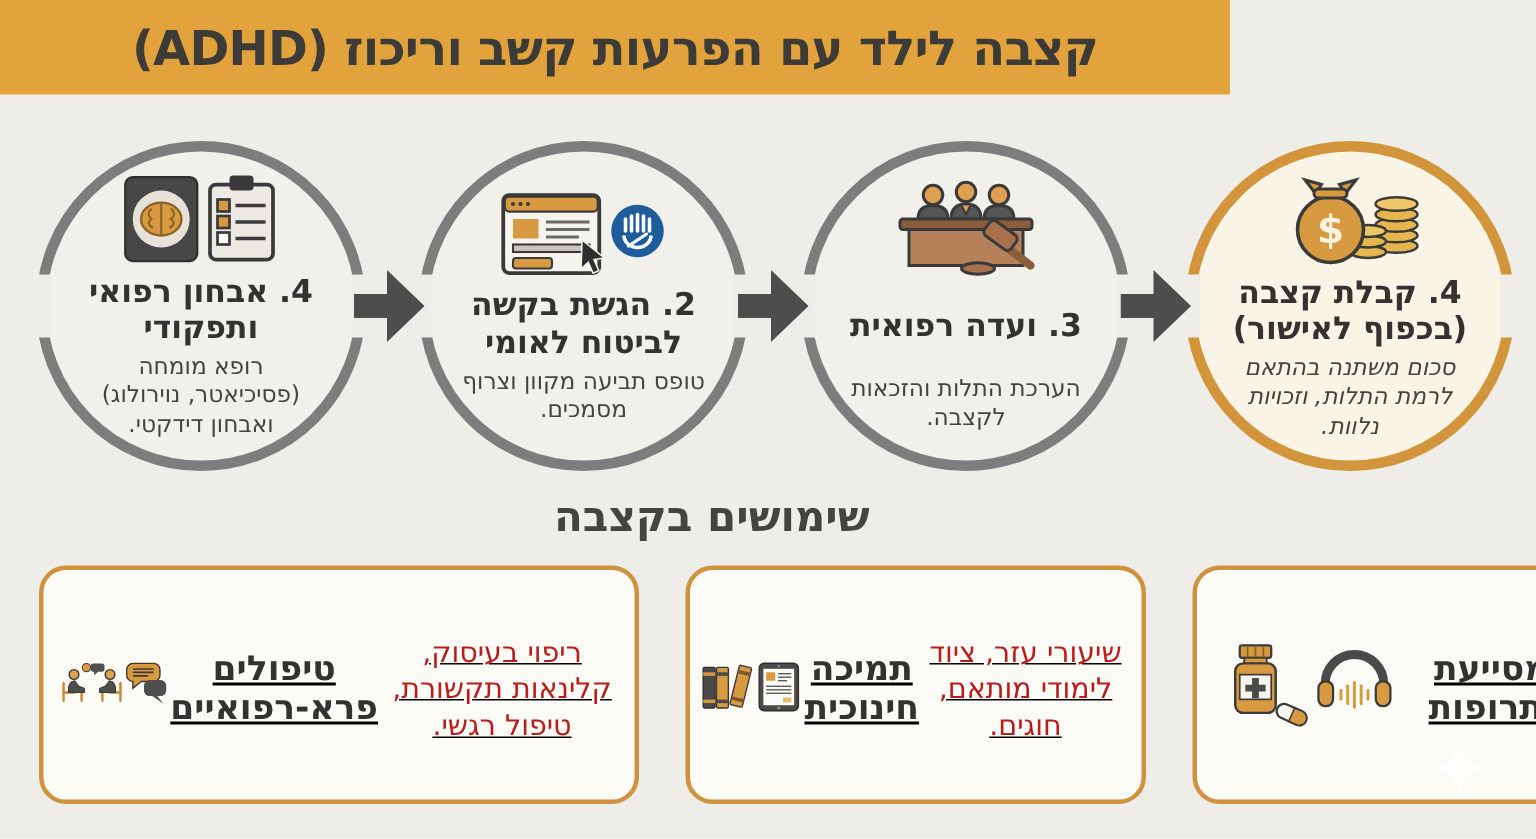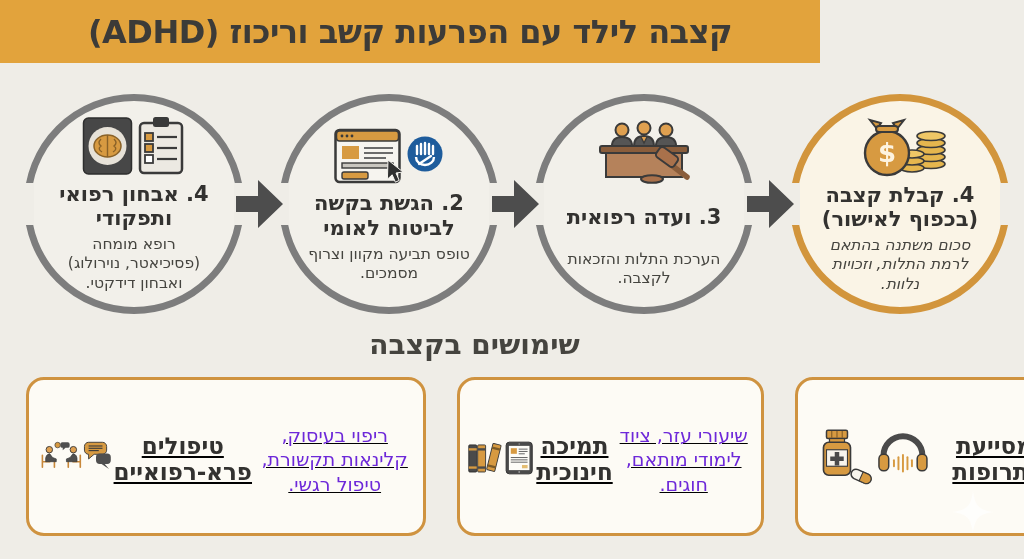--- a/index.html
+++ b/index.html
@@ -31,21 +31,21 @@
 
   
   .uses-heading{position:absolute;top:328px;left:0;width:949px;text-align:center;
     font-size:28px;font-weight:bold;color:#45443f;}
   .cards{position:absolute;top:377px;left:26px;width:972px;height:159px;
     display:flex;gap:31px;}
   .card{flex:1;box-sizing:border-box;border:3.5px solid #cf9340;border-radius:18px;
     background:#fdfbf5;display:flex;flex-direction:row;align-items:center;
     text-align:center;padding:9px 6px 6px;text-decoration:underline;}
   .card-title{font-size:23px;font-weight:bold;color:#333230;line-height:1.1;margin-top:3px;}
-  .card-desc{font-size:19px;color:#6d28d9;line-height:1.28;margin-top:3px;}
+  .card-desc{font-size:19px;color:#b91c1c;line-height:1.28;margin-top:3px;}
   .card:nth-child(1) .card-desc{max-width:218px;}
   .card:nth-child(2) .card-desc{max-width:230px;}
   .card:nth-child(3) .card-desc{max-width:268px;}
 
   .watermark{position:absolute;left:947px;top:489px;opacity:0.8;filter:blur(0.5px);}
 </style>
 </head>
 <body>
 
 <div class="page">

